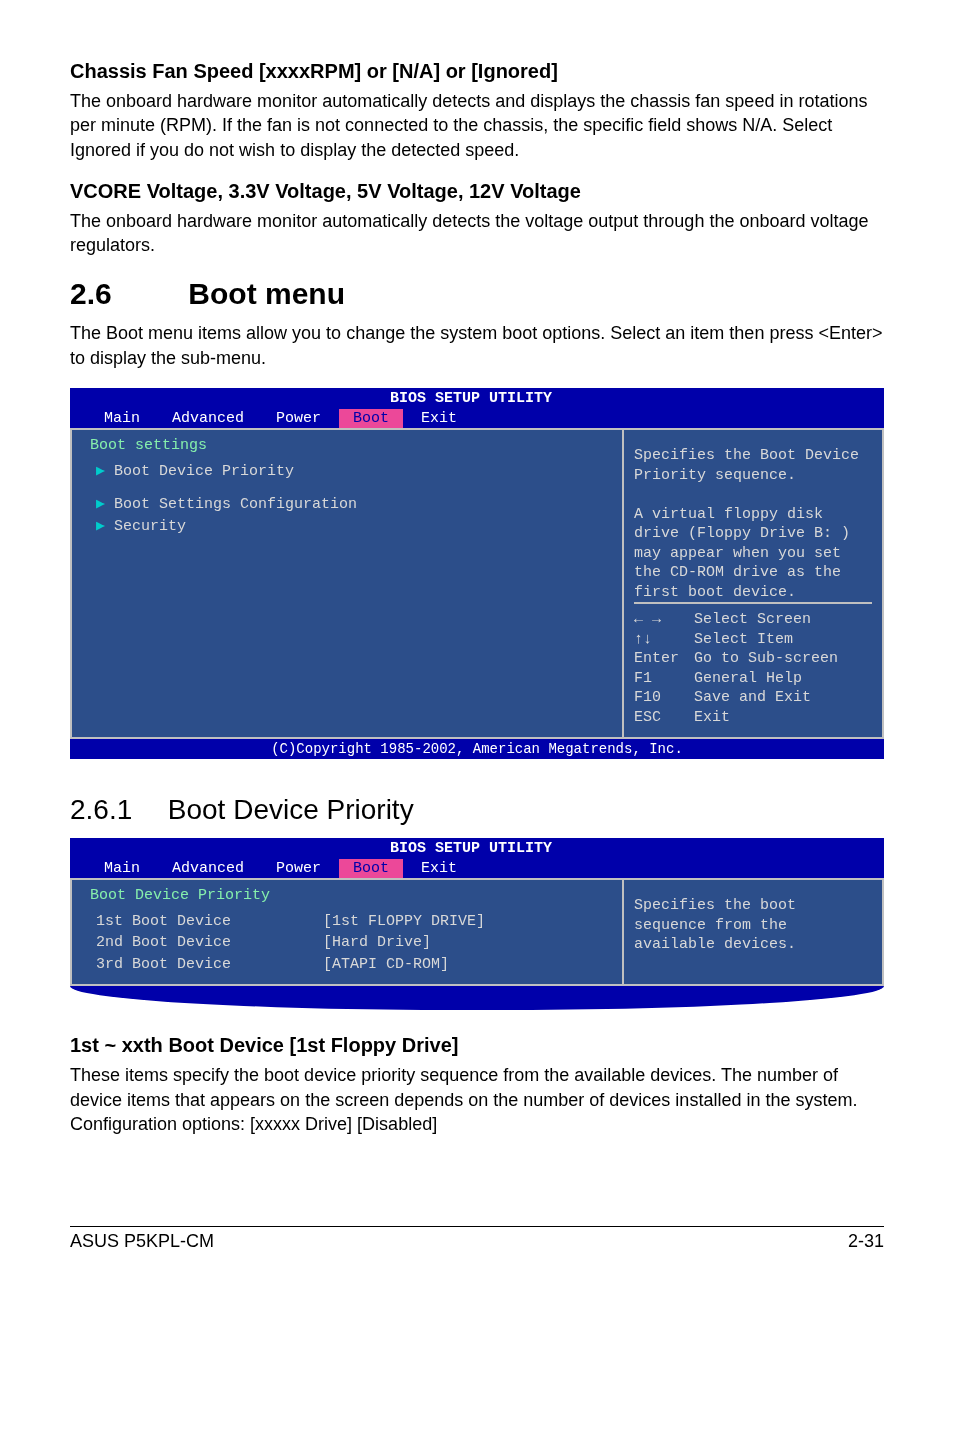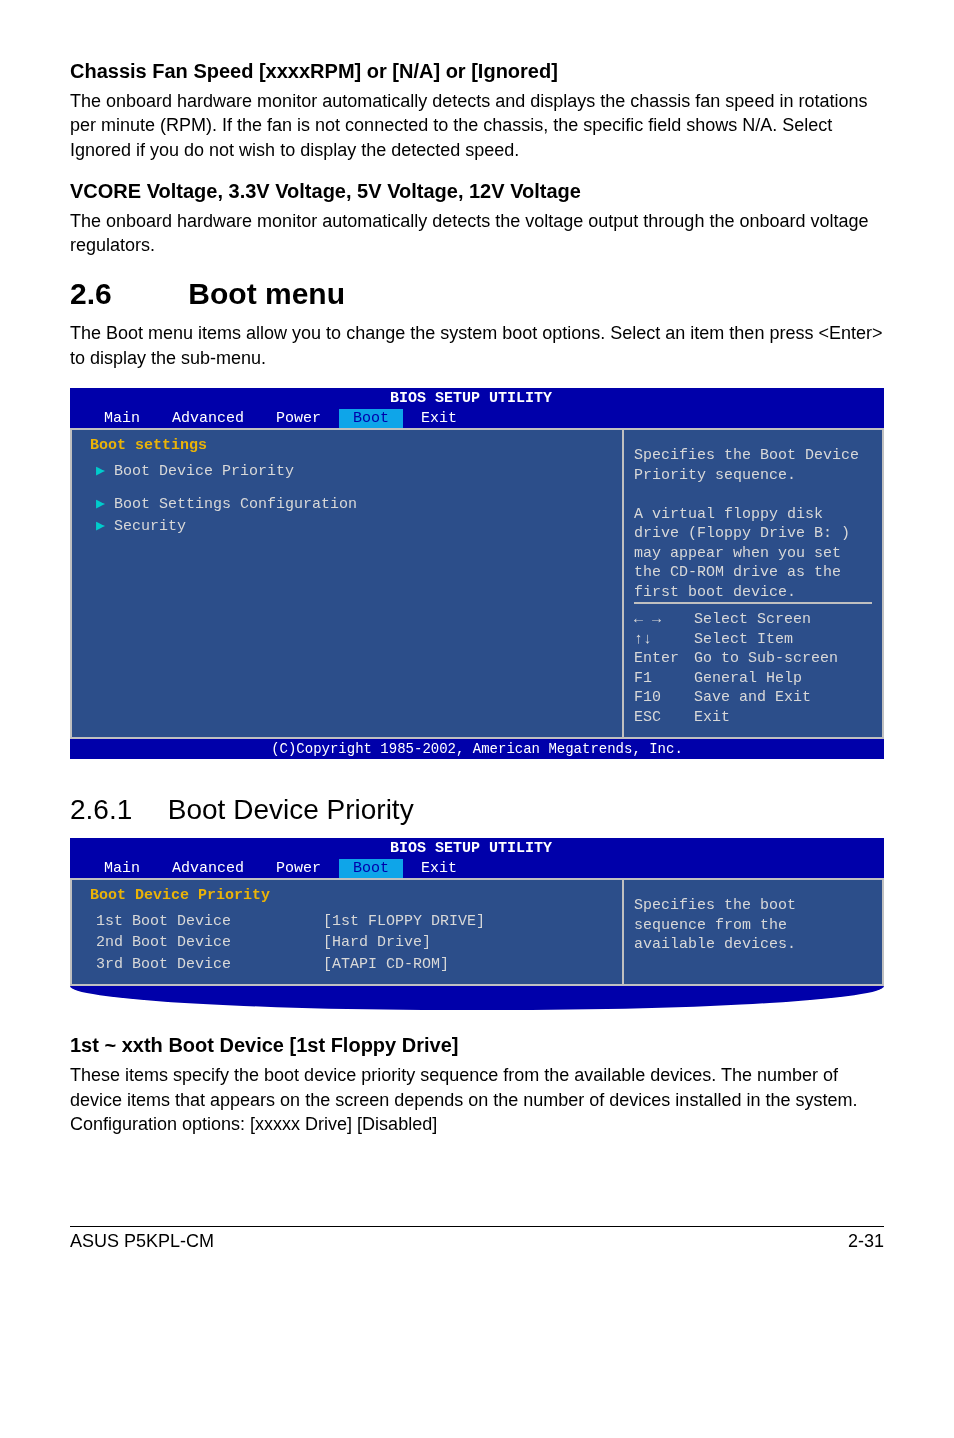--- a/index.html
+++ b/index.html
@@ -56,37 +56,37 @@
     color: #fff;
     padding: 0 20px;
     display: flex;
     gap: 4px;
     align-items: flex-end;
   }
   .bios-tab {
     padding: 0 14px;
   }
   .bios-tab.active {
-    background: #0ea5e9;
+    background: #ec4899;
     color: #0000AA;
   }
   .bios-body {
     display: flex;
     border: 2px solid #C0C0C0;
     background: #2C4E8A;
   }
   .bios-main {
     flex: 1;
     padding: 6px 18px 18px 18px;
     color: #D8D8D8;
     position: relative;
   }
   .bios-main .settings-title {
-    color: #eab308;
-    font-weight: bold;
+    color: #86efac;
+    font-weight: normal;
     margin-bottom: 6px;
   }
   .bios-main .row {
     margin: 2px 6px;
     white-space: pre;
   }
   .bios-main .arrow {
     color: #00CCCC;
     display: inline-block;
     width: 18px;

